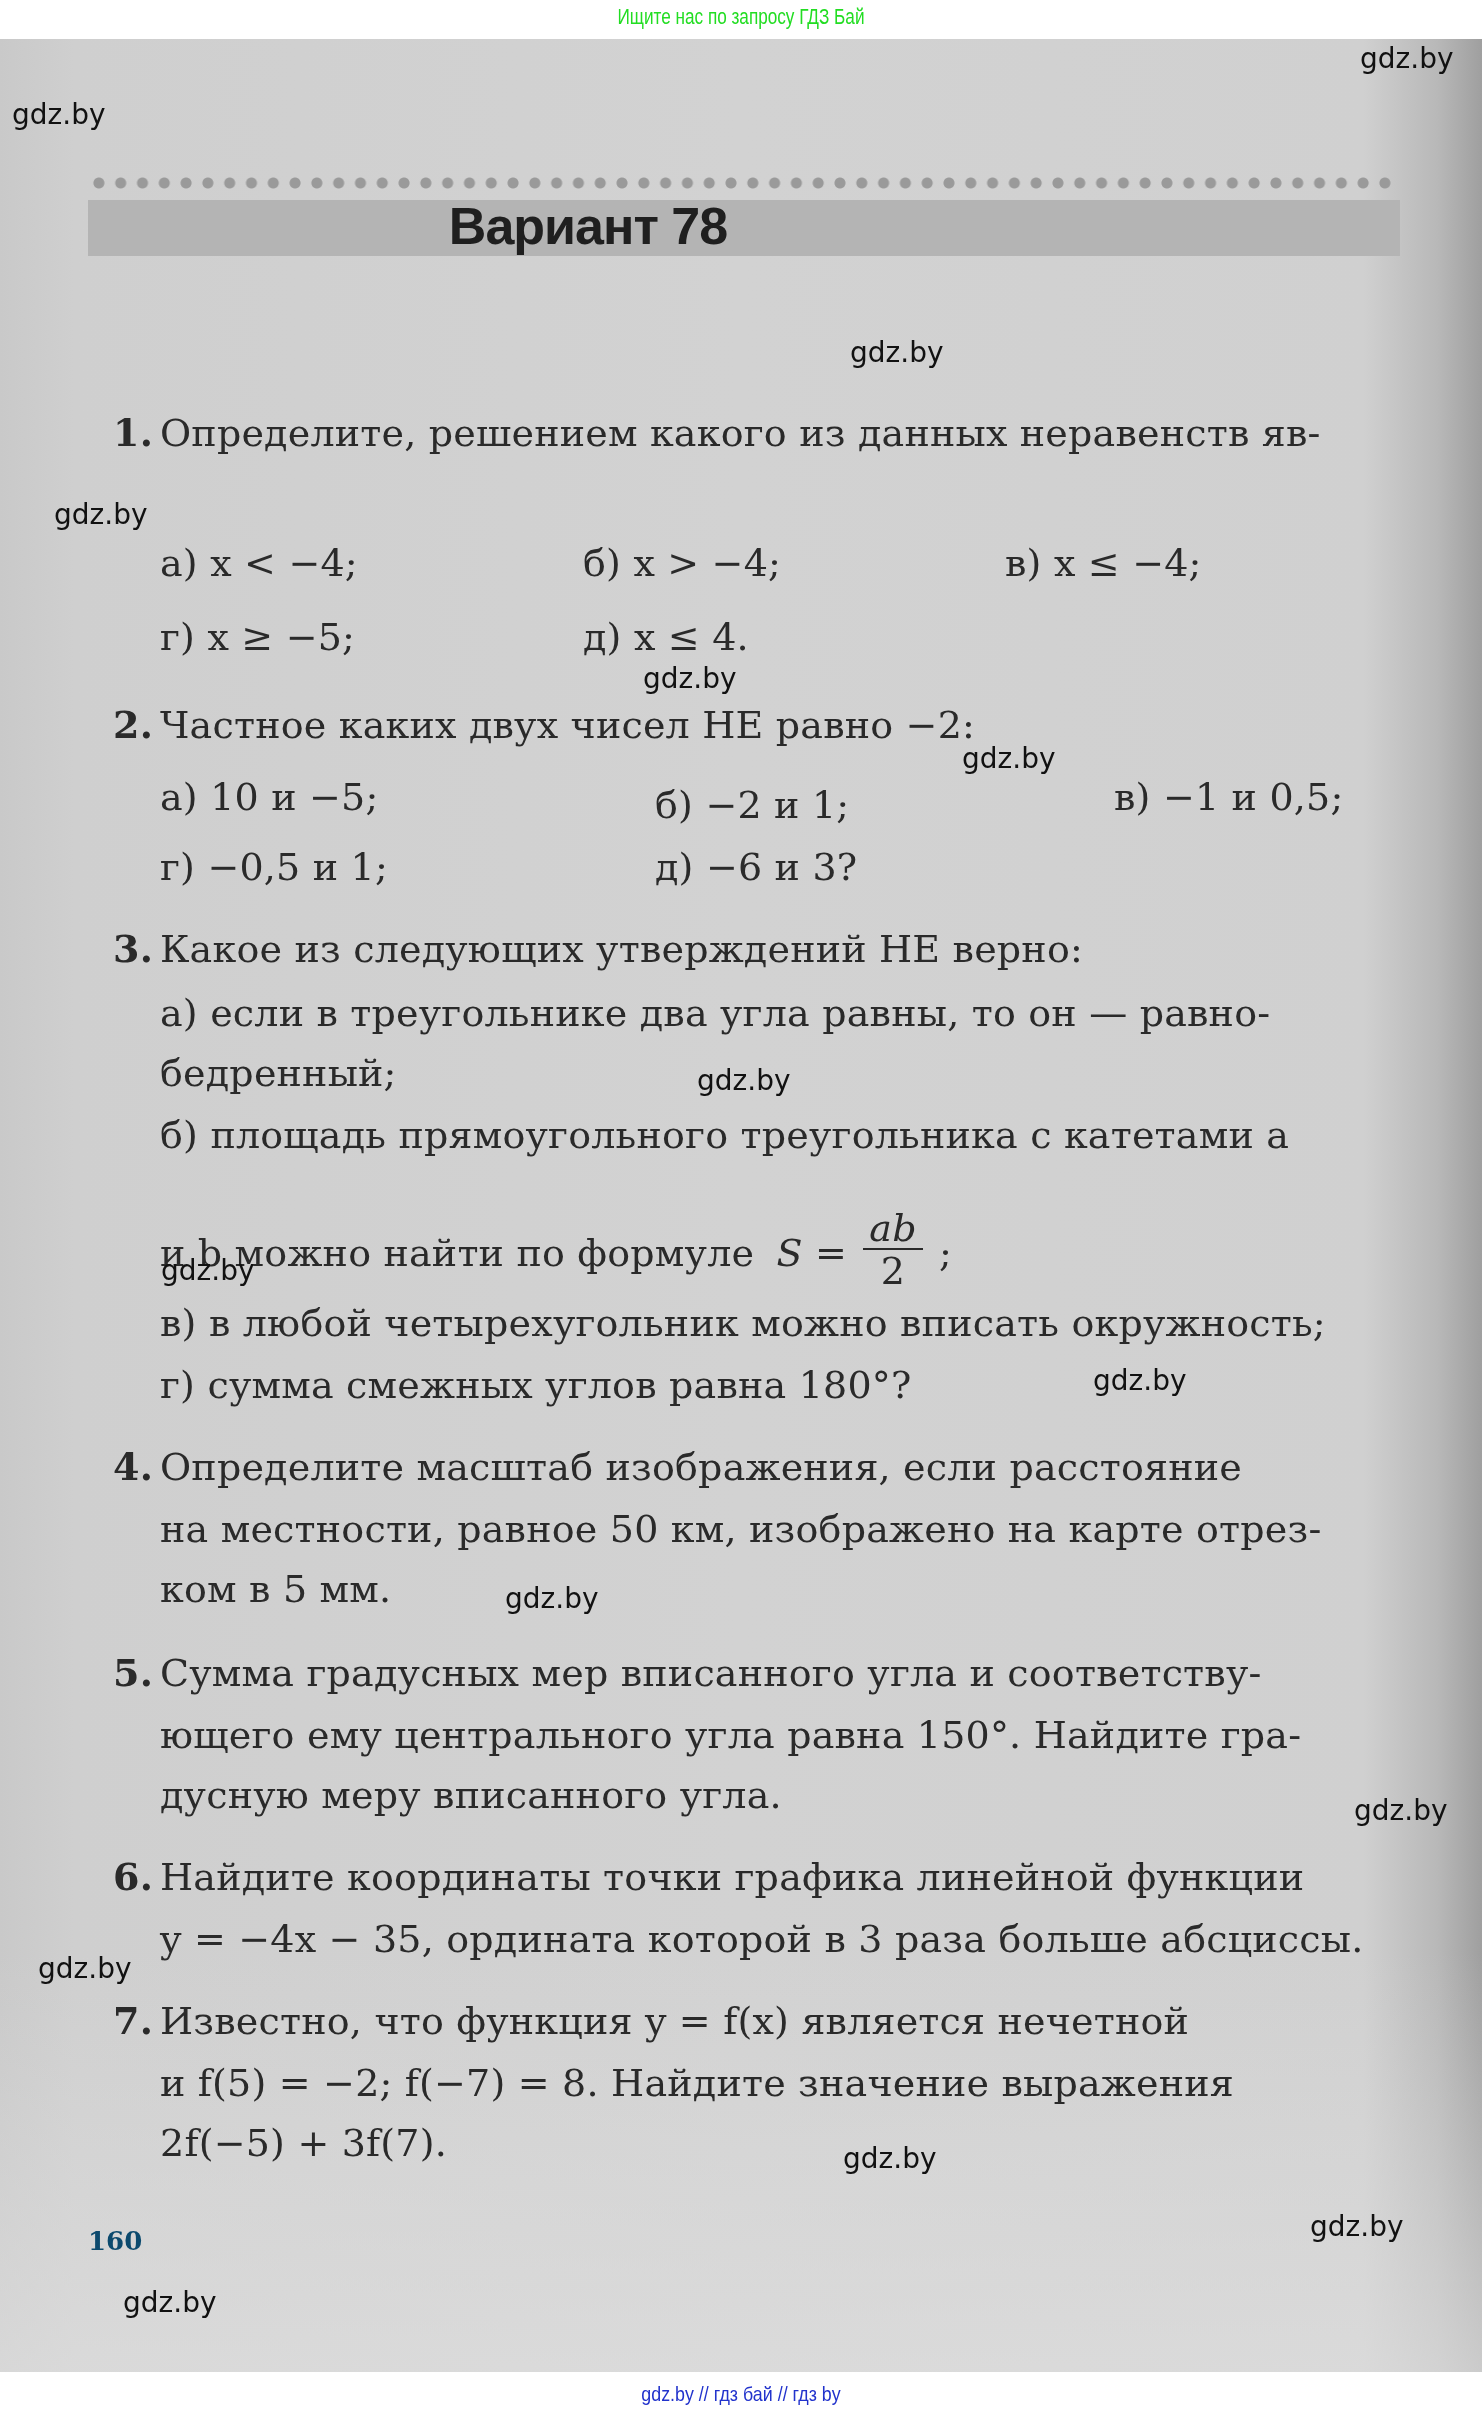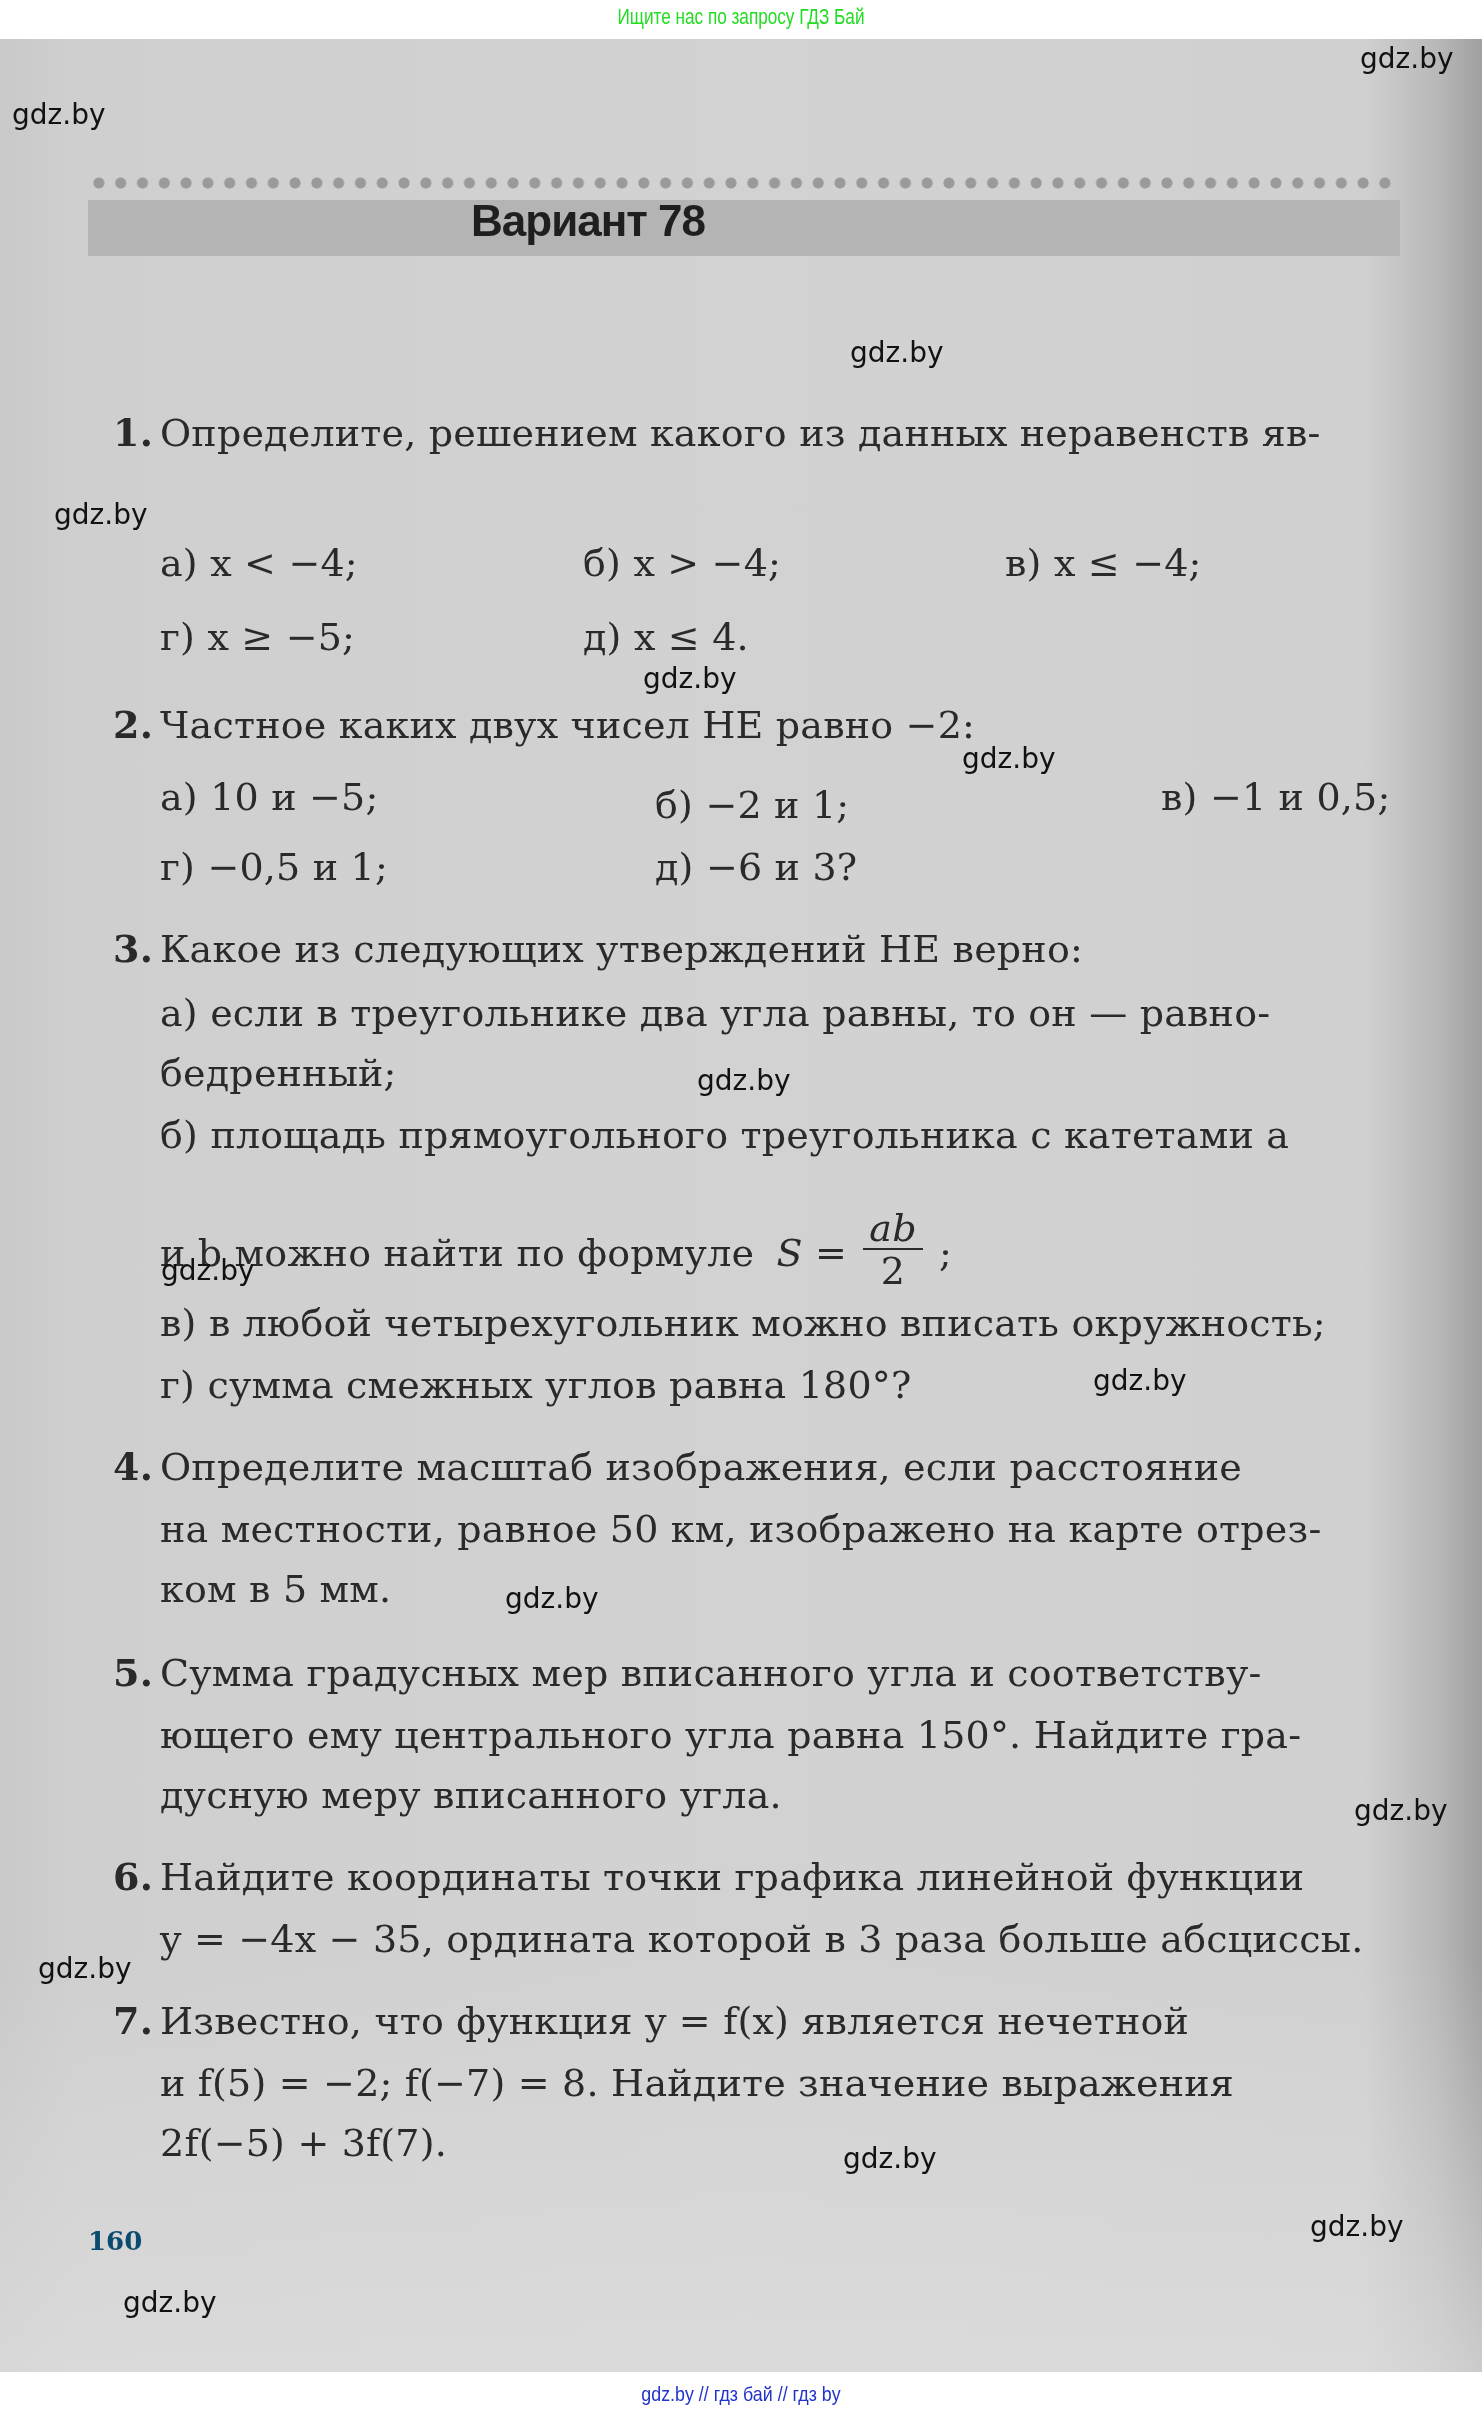--- a/index.html
+++ b/index.html
@@ -26,21 +26,21 @@
     background-image: radial-gradient(circle, #9a9a9a 5px, transparent 6px);
     background-size: 21.8px 16px; background-repeat: repeat-x;
   }
   .title-bar {
     position: absolute; left: 88px; top: 200px; width: 1312px; height: 56px;
     background: #b4b4b4;
   }
   .title {
     position: absolute; left: 0; top: 196px; width: 1176px; text-align: center;
     font-family: "Liberation Sans", "DejaVu Sans", sans-serif;
-    font-size: 44px; font-weight: bold; color: #1f1f1f; letter-spacing: -1px;
+    font-size: 52px; font-weight: bold; color: #1f1f1f; letter-spacing: -1px;
   }
   .content { position: absolute; left: 0; top: 0; width: 1482px; height: 2413px; }
   .line {
     position: absolute; font-size: 38px; color: #2a2a2a; white-space: nowrap;
     line-height: 46px; letter-spacing: 0.2px;
   }
   .qnum { position: absolute; left: 113px; font-weight: bold; }
   .body { left: 160px; }
   i.m { font-style: italic; }
   .frac {
@@ -83,21 +83,21 @@
   <div class="line" style="top:540px;left:1005px;">в) x ≤ −4;</div>
   <div class="line" style="top:614px;left:160px;">г) x ≥ −5;</div>
   <div class="line" style="top:614px;left:583px;">д) x ≤ 4.</div>
 
   <div class="line" style="top:702px;left:113px;">
     <span class="qnum" style="left:0;">2.</span>
   </div>
   <div class="line body" style="top:702px;">Частное каких двух чисел НЕ равно −2:</div>
   <div class="line" style="top:774px;left:160px;">а) 10 и −5;</div>
   <div class="line" style="top:774px;left:655px;margin-top:8px;">б) −2 и 1;</div>
-  <div class="line" style="top:774px;left:1161px;">в) −1 и 0,5;</div>
+  <div class="line" style="top:774px;left:1114px;">в) −1 и 0,5;</div>
   <div class="line" style="top:844px;left:160px;">г) −0,5 и 1;</div>
   <div class="line" style="top:844px;left:655px;">д) −6 и 3?</div>
 
   <div class="line" style="top:926px;left:113px;">
     <span class="qnum" style="left:0;">3.</span>
   </div>
   <div class="line body" style="top:990px;">а) если в треугольнике два угла равны, то он — равно-</div>
   <div class="line body" style="top:926px;">Какое из следующих утверждений НЕ верно:</div>
   <div class="line body" style="top:1050px;">бедренный;</div>
   <div class="line body" style="top:1112px;">б) площадь прямоугольного треугольника с катетами a</div>

